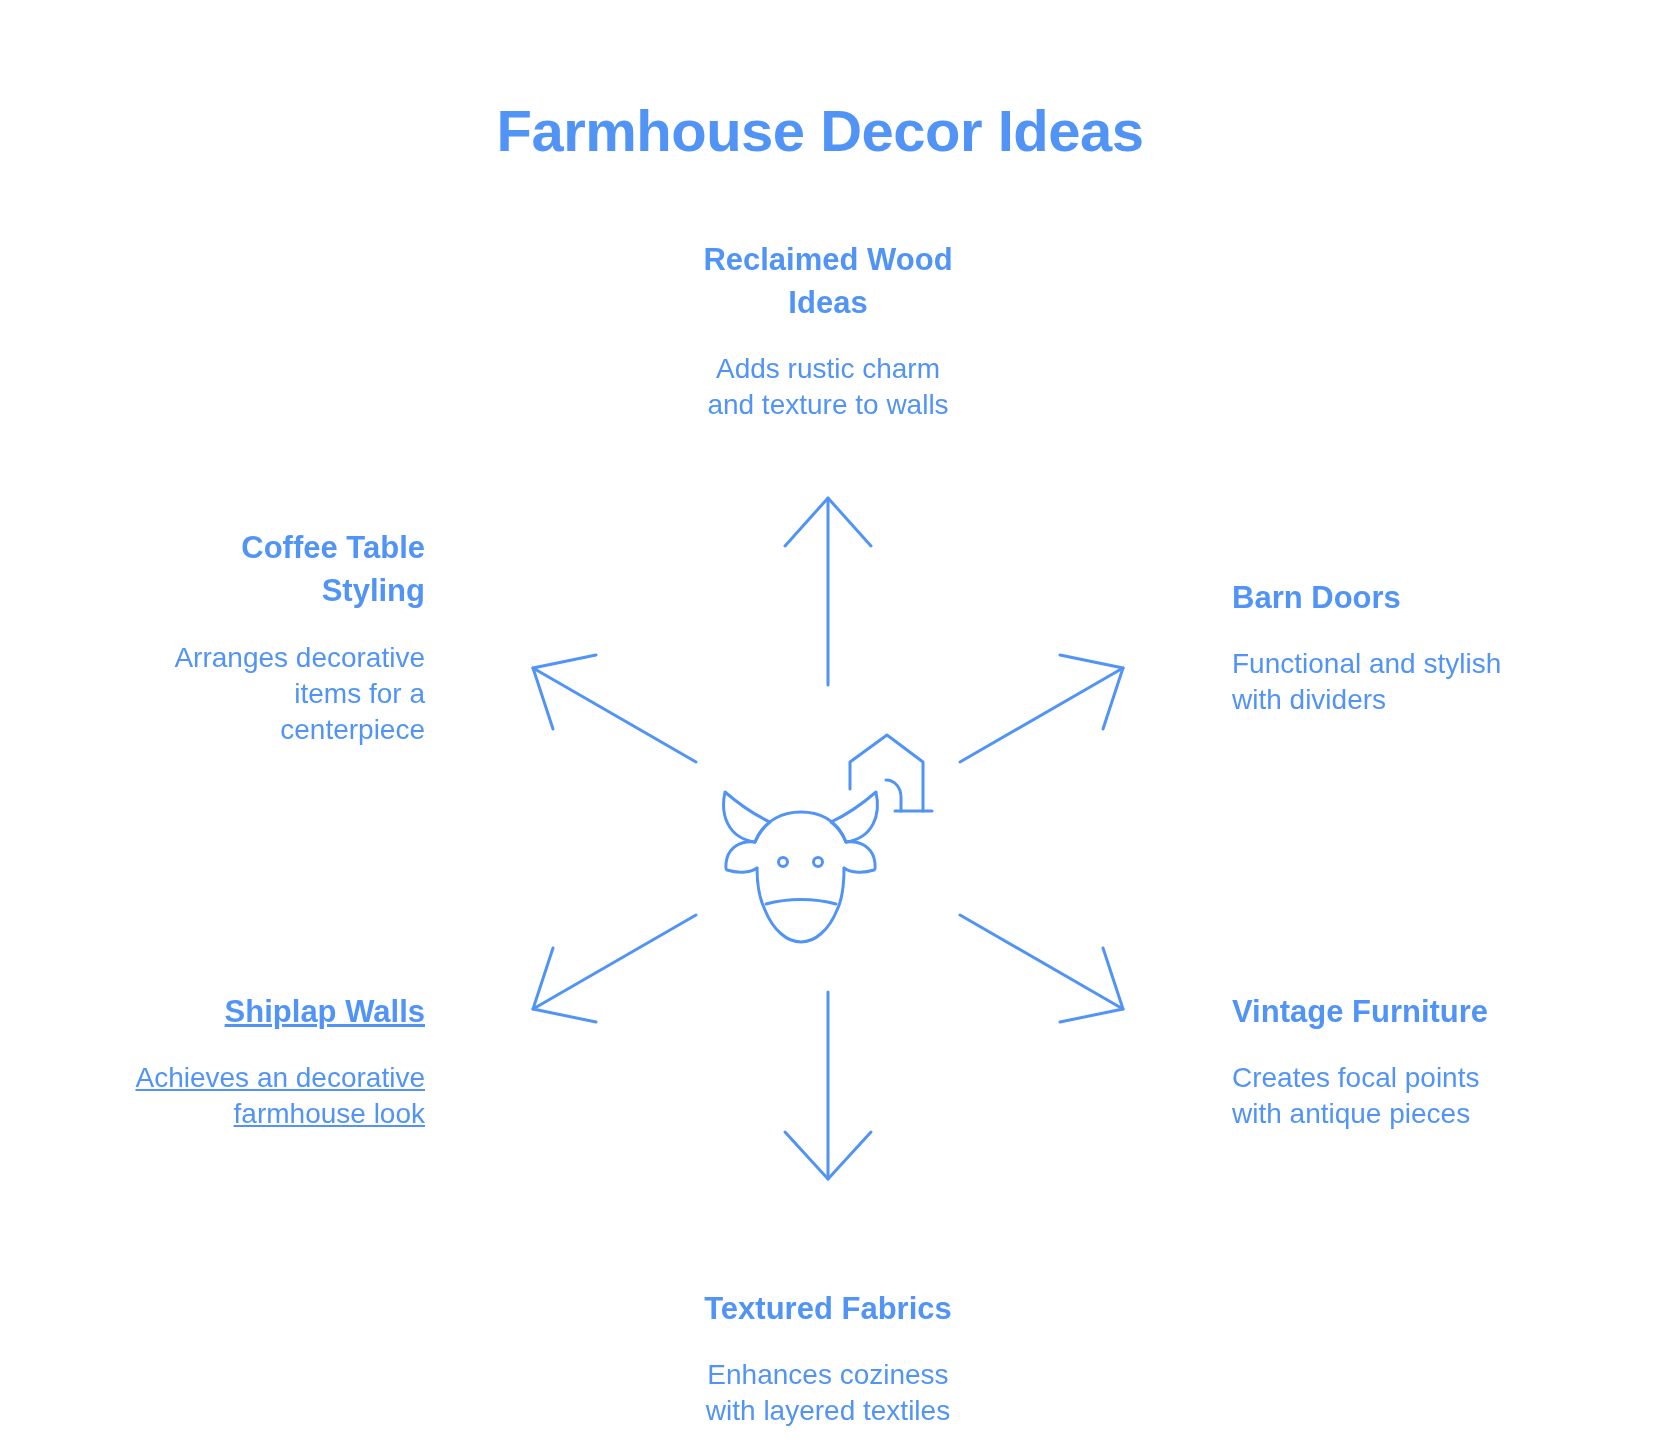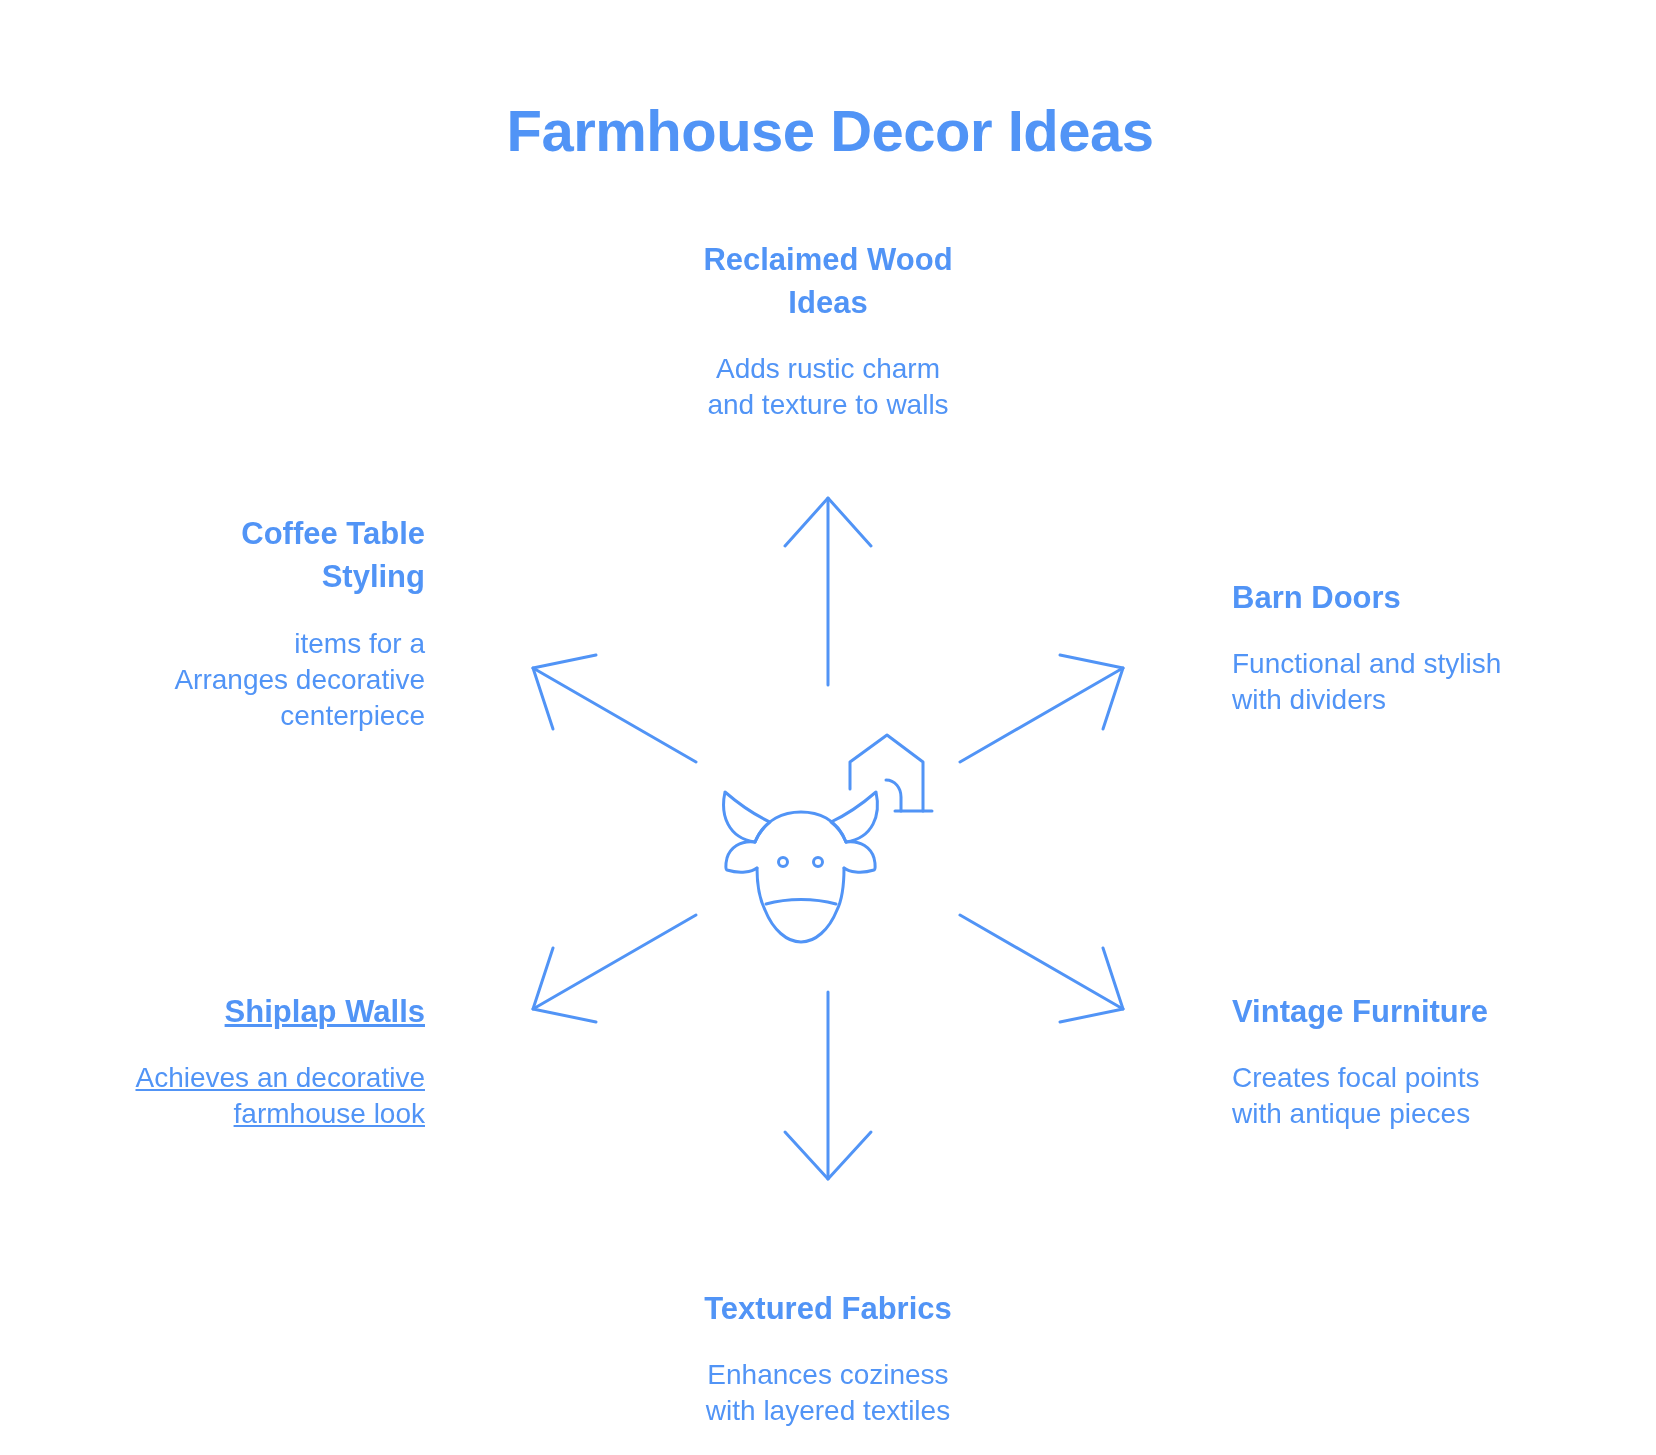--- a/index.html
+++ b/index.html
@@ -1,18 +1,18 @@
 <!DOCTYPE html>
 <html><head>
 <meta charset="utf-8">
 <style>
   html, body { margin: 0; padding: 0; background: #ffffff; }
   body { width: 1656px; height: 1455px; position: relative; overflow: hidden;
          font-family: "Liberation Sans", "DejaVu Sans", sans-serif; color: #5194F6; }
-  .title { position: absolute; left: 13px; width: 1634px; top: 96px; text-align: center;
+  .title { position: absolute; left: 3px; width: 1634px; top: 96px; text-align: center;
            font-size: 58px; font-weight: bold; letter-spacing: -0.5px; line-height: 70px; }
   .item { position: absolute; }
   .item .h { font-weight: bold; font-size: 31px; line-height: 43px; }
   .item .d { font-size: 28px; line-height: 36px; margin-top: 27px; }
   .center { text-align: center; }
   .right { text-align: right; }
   .left { text-align: left; }
   svg.lines { position: absolute; left: 0; top: 0; }
 </style>
 </head>
@@ -110,23 +110,23 @@
 </div>
 
 <div class="item right" style="left:25px; top:990px; width:400px;text-decoration:underline;">
   <div class="h">Shiplap Walls</div>
   <div class="d">
     <div>Achieves an decorative</div>
     <div>farmhouse look</div>
   </div>
 </div>
 
-<div class="item right" style="left:25px; top:512px; width:400px;">
+<div class="item right" style="left:25px; top:526px; width:400px;">
   <div class="h">
     <div>Coffee Table</div>
     <div>Styling</div>
   </div>
   <div class="d" style="margin-top:28px;">
+    <div>Arranges decorative</div>
     <div>items for a</div>
-    <div>Arranges decorative</div>
     <div>centerpiece</div>
   </div>
 </div>
 
 </body></html>

